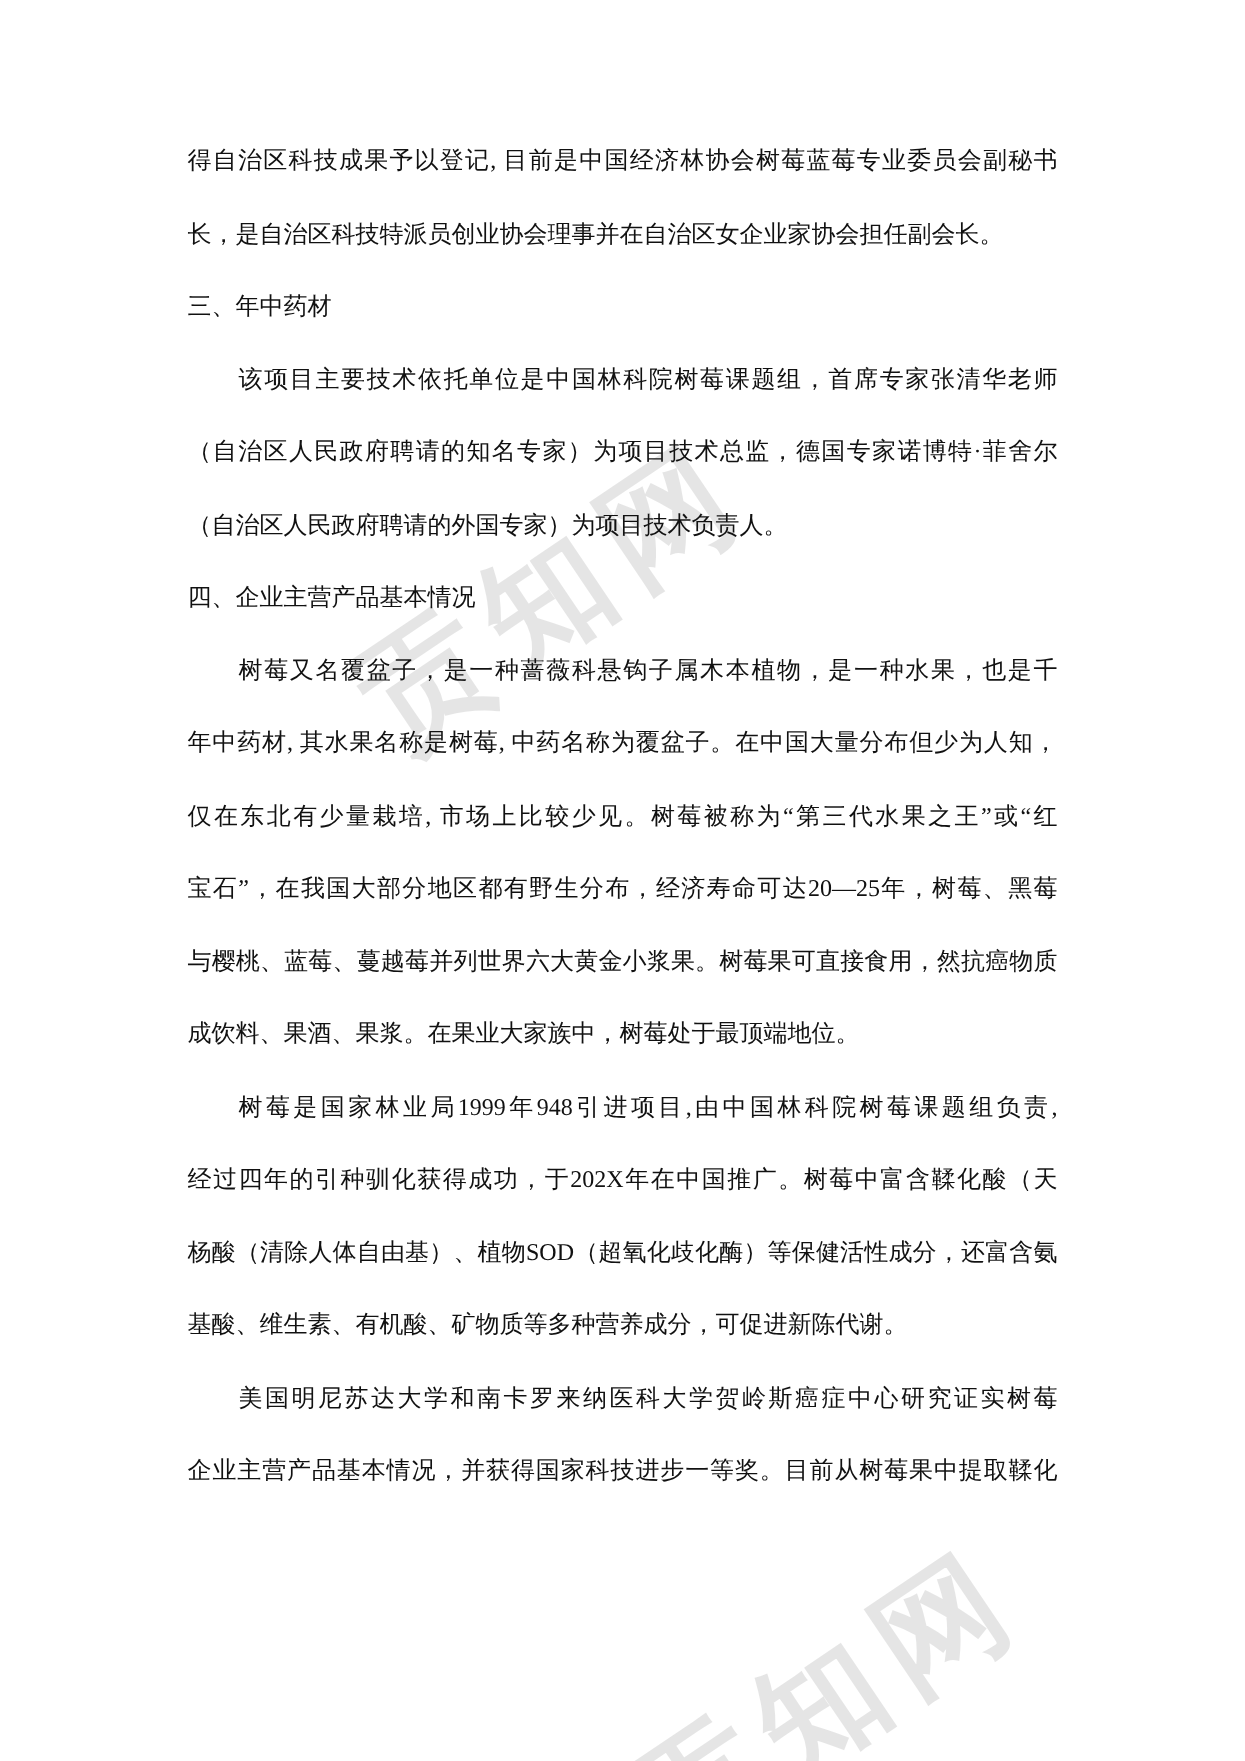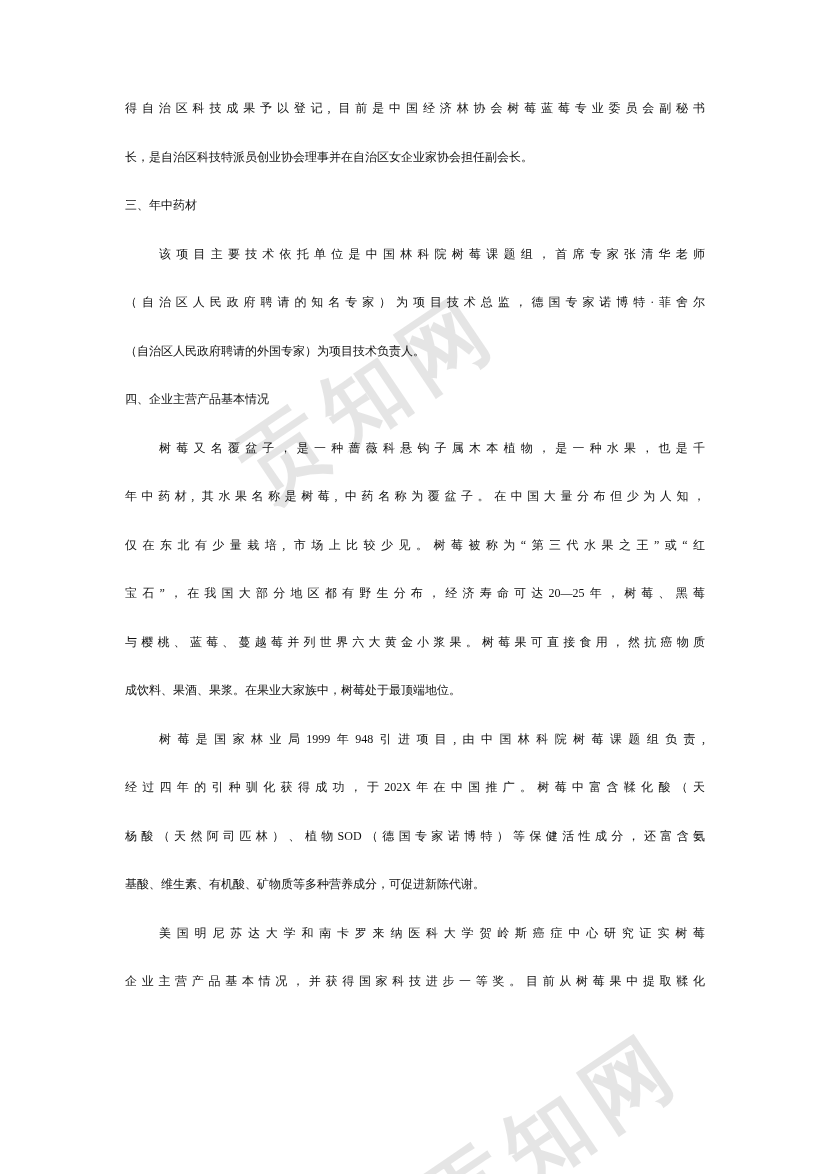--- a/index.html
+++ b/index.html
@@ -17,21 +17,21 @@
     background: #ffffff;
     overflow: hidden;
   }
   .content {
     position: absolute;
     left: 125px;
     top: 84px;
     width: 580px;
   }
   .line {
-    font-size: 12px;
+    font-size: 16px;
     line-height: 48.5px;
     height: 48.5px;
     color: #111111;
     overflow: hidden;
     white-space: normal;
   }
   
   .j { text-align: justify; text-align-last: justify; }
   
   .e, .h { text-align: center; text-align-last: left; }
@@ -70,19 +70,19 @@
     <div class="line e">（自治区人民政府聘请的外国专家）为项目技术负责人。</div>
     <div class="line h">四、企业主营产品基本情况</div>
     <div class="line j i">树莓又名覆盆子，是一种蔷薇科悬钩子属木本植物，是一种水果，也是千</div>
     <div class="line j">年中药材, 其水果名称是树莓, 中药名称为覆盆子。在中国大量分布但少为人知，</div>
     <div class="line j">仅在东北有少量栽培, 市场上比较少见。树莓被称为“第三代水果之王”或“红</div>
     <div class="line j">宝石”，在我国大部分地区都有野生分布，经济寿命可达20—25年，树莓、黑莓</div>
     <div class="line j">与樱桃、蓝莓、蔓越莓并列世界六大黄金小浆果。树莓果可直接食用，然抗癌物质</div>
     <div class="line e">成饮料、果酒、果浆。在果业大家族中，树莓处于最顶端地位。</div>
     <div class="line j i">树莓是国家林业局1999年948引进项目,由中国林科院树莓课题组负责,</div>
     <div class="line j">经过四年的引种驯化获得成功，于202X年在中国推广。树莓中富含鞣化酸（天</div>
-    <div class="line j">杨酸（天然阿司匹林）、植物SOD（德国专家诺博特）等保健活性成分，还富含氨</div>
+    <div class="line j">杨酸（清除人体自由基）、植物SOD（超氧化歧化酶）等保健活性成分，还富含氨</div>
     <div class="line e">基酸、维生素、有机酸、矿物质等多种营养成分，可促进新陈代谢。</div>
     <div class="line j i">美国明尼苏达大学和南卡罗来纳医科大学贺岭斯癌症中心研究证实树莓</div>
     <div class="line j">企业主营产品基本情况，并获得国家科技进步一等奖。目前从树莓果中提取鞣化</div>
   </div>
 
 </div>
 
 </body></html>

